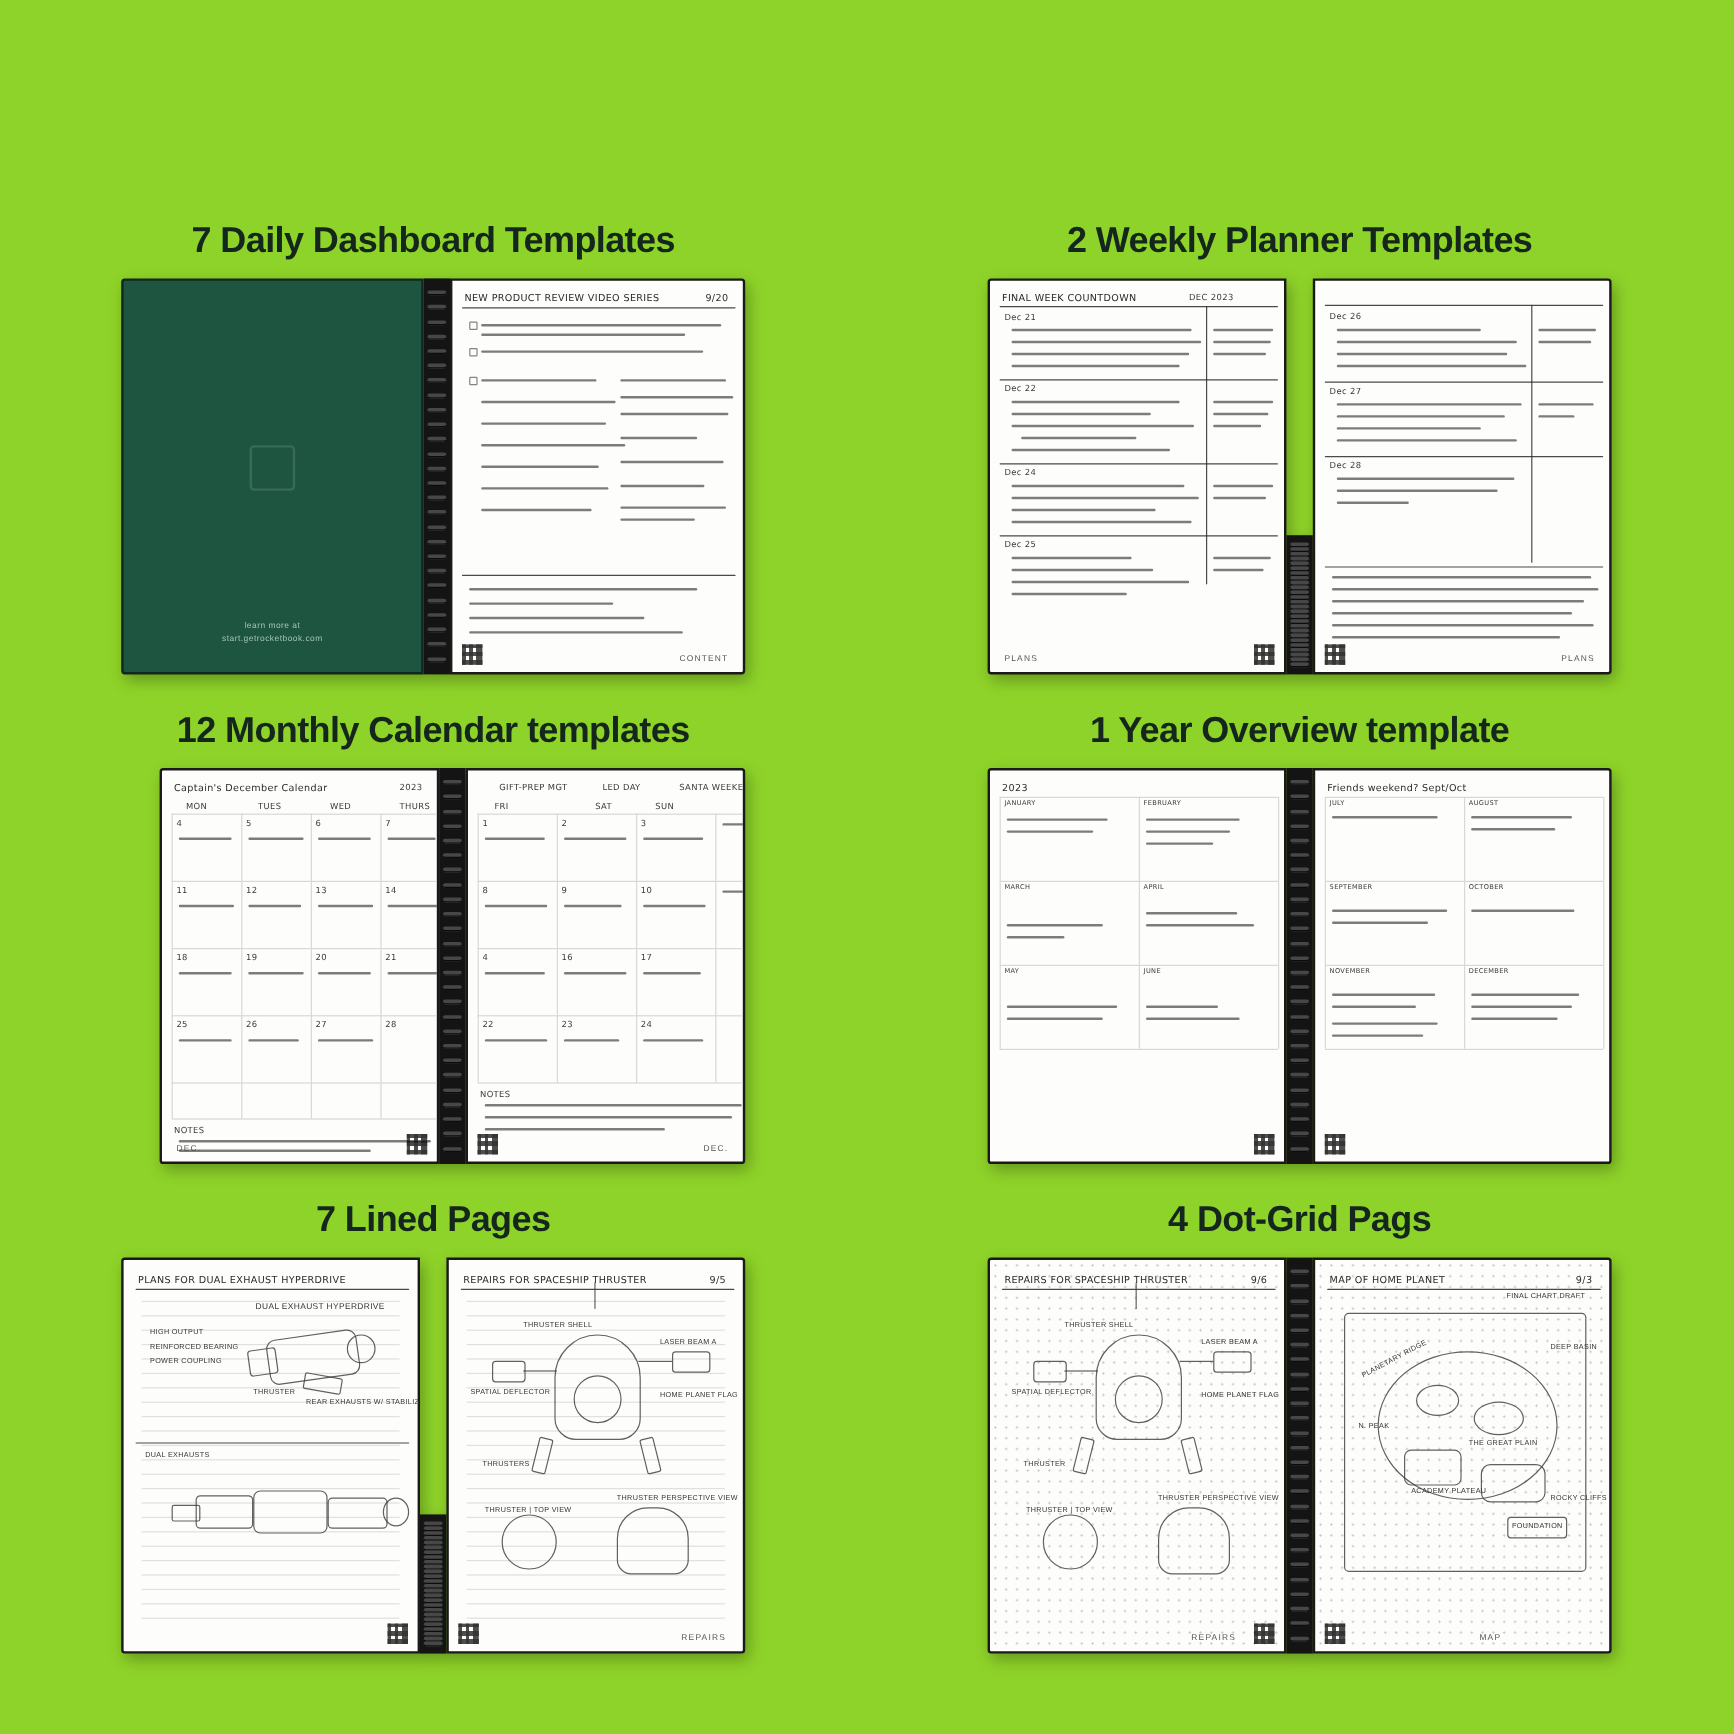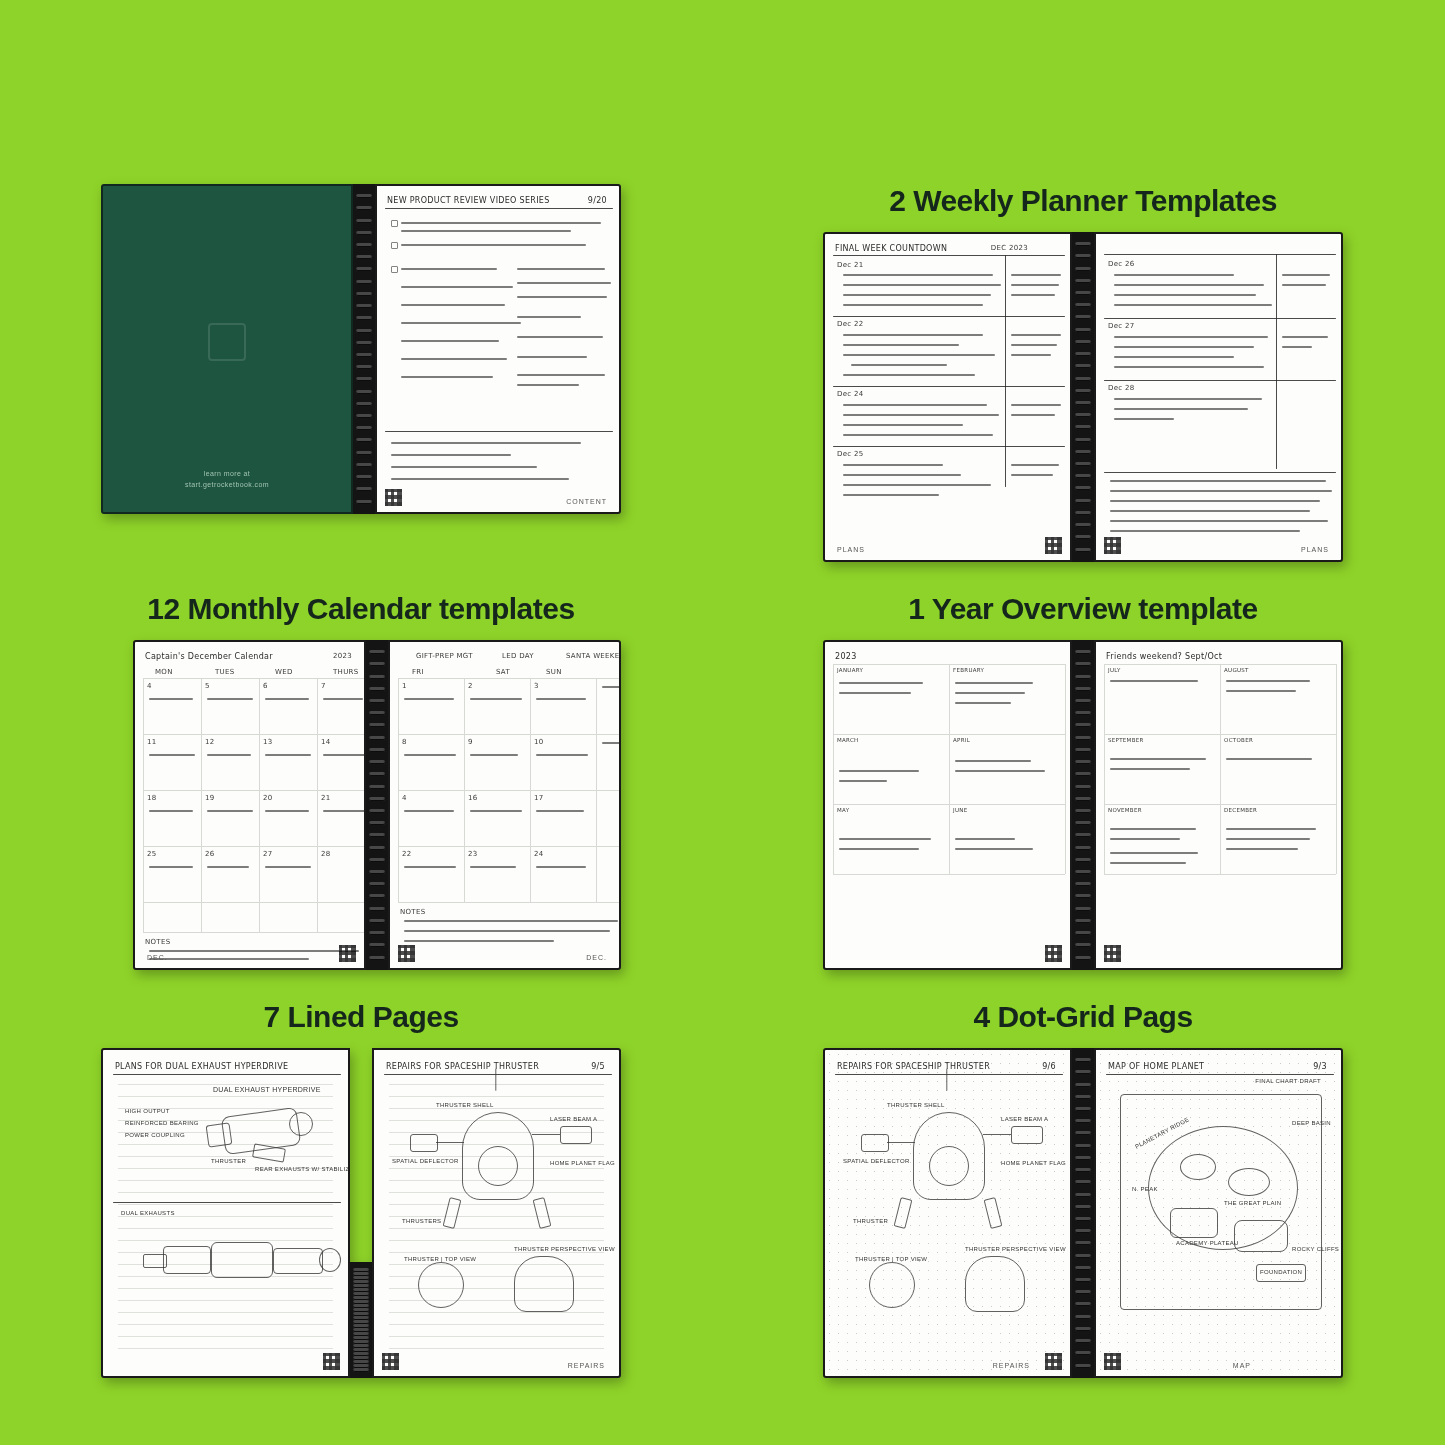--- a/index.html
+++ b/index.html
@@ -114,20 +114,21 @@
 <body>
 
 <div class="page">
 
 
   <div class="grid">
 
     <div class="row">
 
       <div class="cell">
+        <div class="sect-title">7 Daily Dashboard Templates</div>
         <div class="nb" style="width:520px;height:330px;">
 
           <div class="leaf cover" style="width:252px;height:330px;border-radius:3px 0 0 3px;">
             <div class="cover-logo"></div>
             <div class="cover-brand">
               learn more at<br>start.getrocketbook.com
             </div>
           </div>
           <div class="spiral">
             <i></i>
@@ -194,21 +195,21 @@
             <div class="ink" style="left:14px;top:292px;width:178px;height:2px;"></div>
 
             <div class="qr"></div>
             <div class="foot-txt" style="right:12px;">CONTENT</div>
           </div>
         </div>
       </div>
 
       <div class="cell">
         <div class="sect-title">2 Weekly Planner Templates</div>
-        <div class="nb" style="width:520px;height:330px;">
+        <div class="nb" style="width:520px;height:330px;align-items:flex-end;">
           <div class="leaf" style="width:249px;height:330px;border-radius:3px 0 0 3px;">
             <div class="hdr-txt big" style="left:10px;top:10px;">FINAL WEEK COUNTDOWN</div>
             <div class="hdr-txt" style="right:42px;top:10px;">DEC 2023</div>
             <div class="ink dk" style="left:8px;top:21px;width:232px;height:1px;"></div>
             <div class="ink dk" style="left:180px;top:21px;width:1px;height:232px;"></div>
 
             <div class="hdr-txt" style="left:12px;top:27px;">Dec 21</div>
             <div class="ink" style="left:18px;top:40px;width:150px;height:2px;"></div>
             <div class="ink" style="left:18px;top:50px;width:158px;height:2px;"></div>
             <div class="ink" style="left:18px;top:60px;width:148px;height:2px;"></div>

